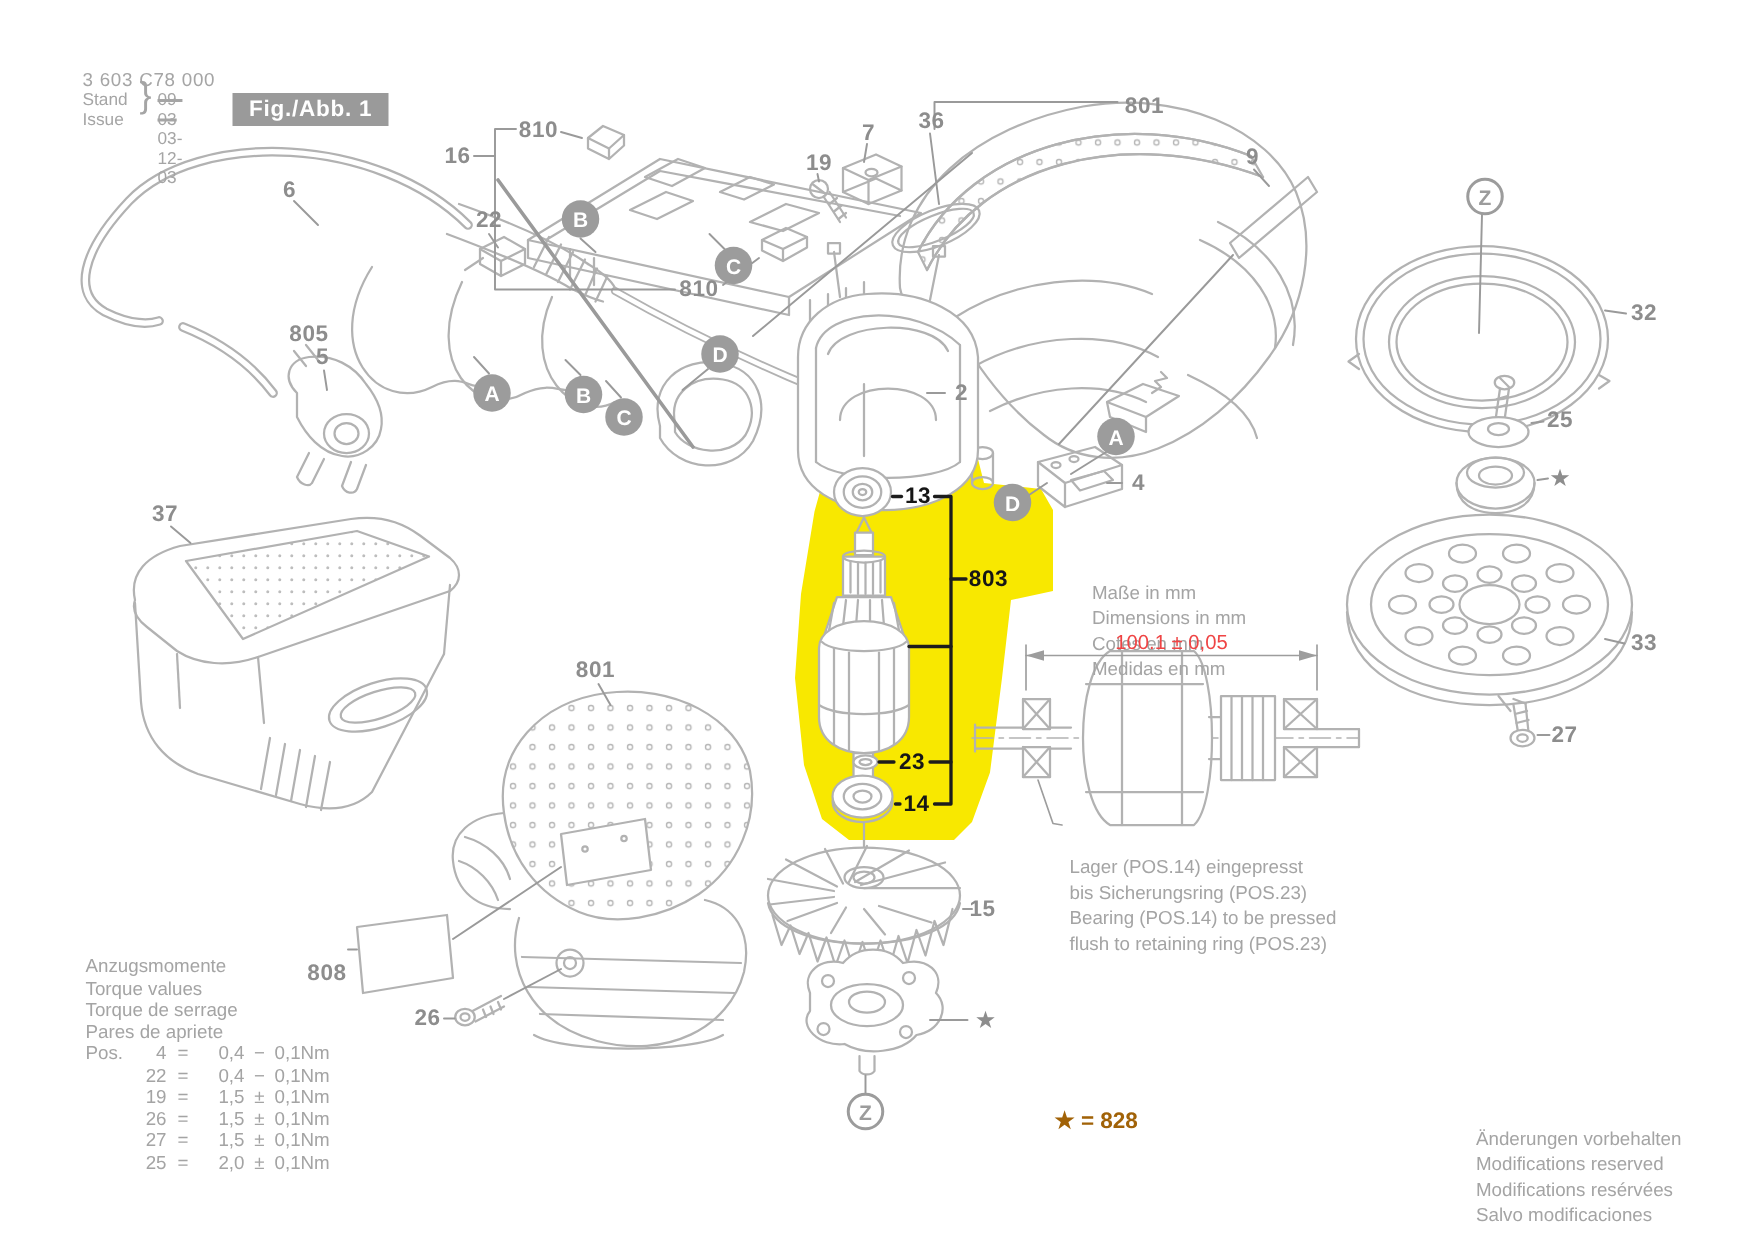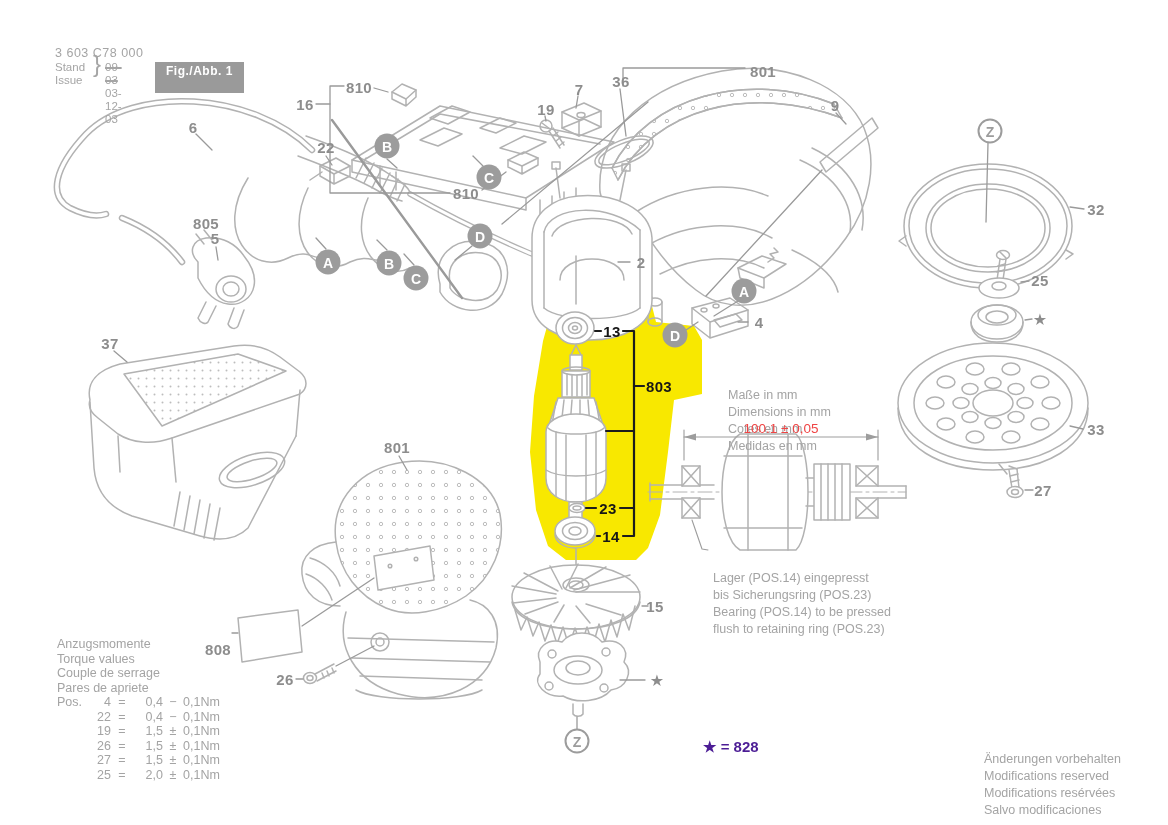--- a/index.html
+++ b/index.html
@@ -19,22 +19,22 @@
   .torque{position:absolute;font-size:12.5px;line-height:14.5px;color:#a4a4a4;white-space:nowrap;}
   .trow{display:grid;grid-template-columns:34px 20px 22px 30px 20px auto;}
   .trow .c2,.trow .c4{text-align:right;}
   .trow .c3,.trow .c5{text-align:center;}
   .hdr-num{position:absolute;left:55px;top:46px;font-size:12.5px;color:#a5a5a5;letter-spacing:.5px;}
   .hdr-rev{position:absolute;left:55px;top:61px;font-size:11.5px;color:#a5a5a5;line-height:13px;}
   .hdr-rev .brace{position:absolute;left:38px;top:-4px;font-size:24px;font-weight:200;color:#a5a5a5;}
   .hdr-rev .dates{position:absolute;left:50px;top:0;}
   .hdr-rev .old{text-decoration:line-through;text-decoration-thickness:2px;}
   .figbox{position:absolute;left:155px;top:62px;background:#9a9a9a;color:#fff;font-weight:bold;
-          font-size:12px;padding:2px 11px 15px 11px;letter-spacing:.5px;}
-  .legend{position:absolute;left:703px;top:738px;font-size:15px;font-weight:600;color:#4c1d95;}
+          font-size:15px;padding:2px 11px 3px 11px;letter-spacing:.5px;}
+  .legend{position:absolute;left:703px;top:738px;font-size:15px;font-weight:600;color:#a16207;}
 </style>
 </head>
 <body>
 
 <div id="stage">
 
 <svg id="art" width="1168" height="825" viewBox="0 0 1168 825">
   <defs>
     <pattern id="dotsA" width="8" height="8" patternUnits="userSpaceOnUse">
       <circle cx="2.5" cy="2.5" r="1" fill="#bdbdbd"></circle>
@@ -512,21 +512,21 @@
 </div>
 
 <div class="legend">
   <span>★</span>
   <span>= 828</span>
 </div>
 
 <div class="torque" style="left:57px;top:637px">
   <div>Anzugsmomente</div>
   <div>Torque values</div>
-  <div>Couple de serrage</div>
+  <div>Torque de serrage</div>
   <div>Pares de apriete</div>
   <div class="trow">
     <span class="c1">Pos.</span>
     <span class="c2">4</span>
     <span class="c3">=</span>
     <span class="c4">0,4</span>
     <span class="c5">−</span>
     <span class="c6">0,1Nm</span>
   </div>
   <div class="trow">

